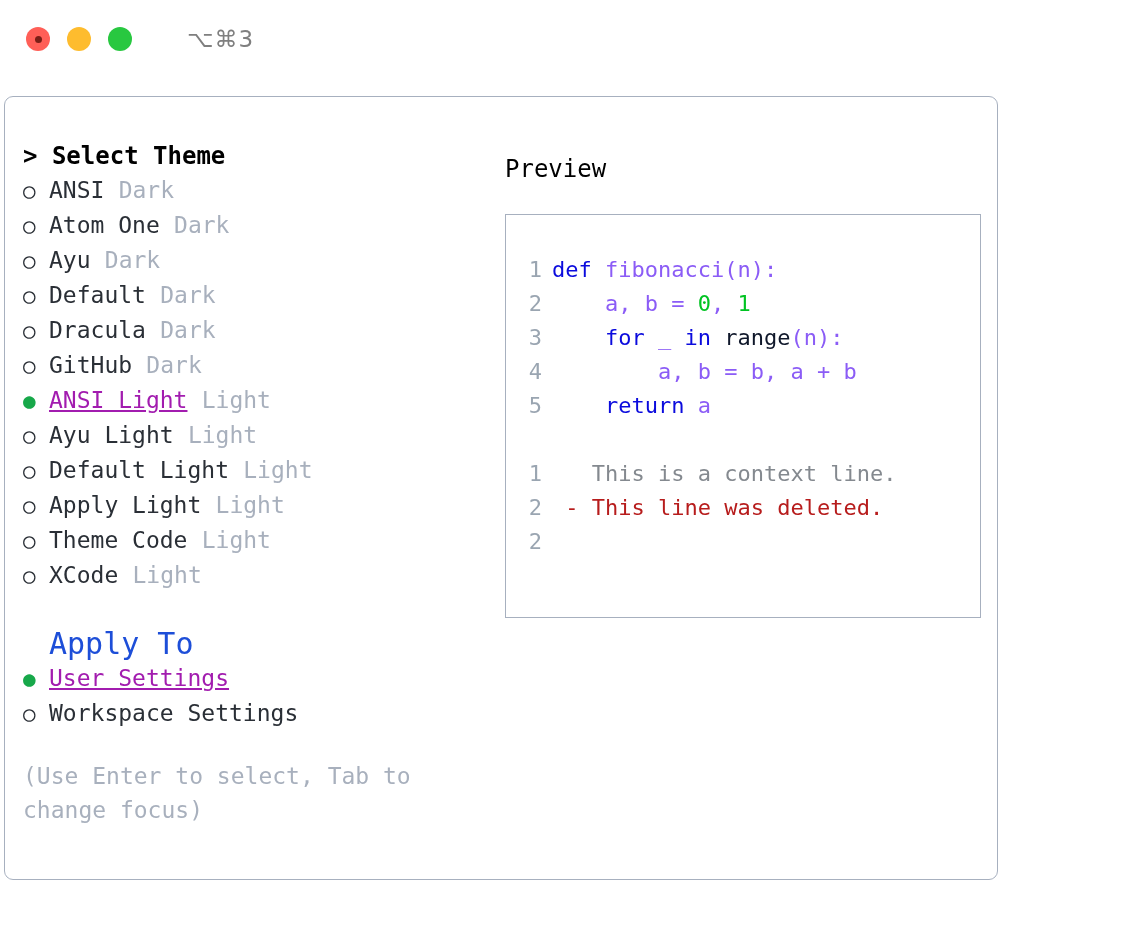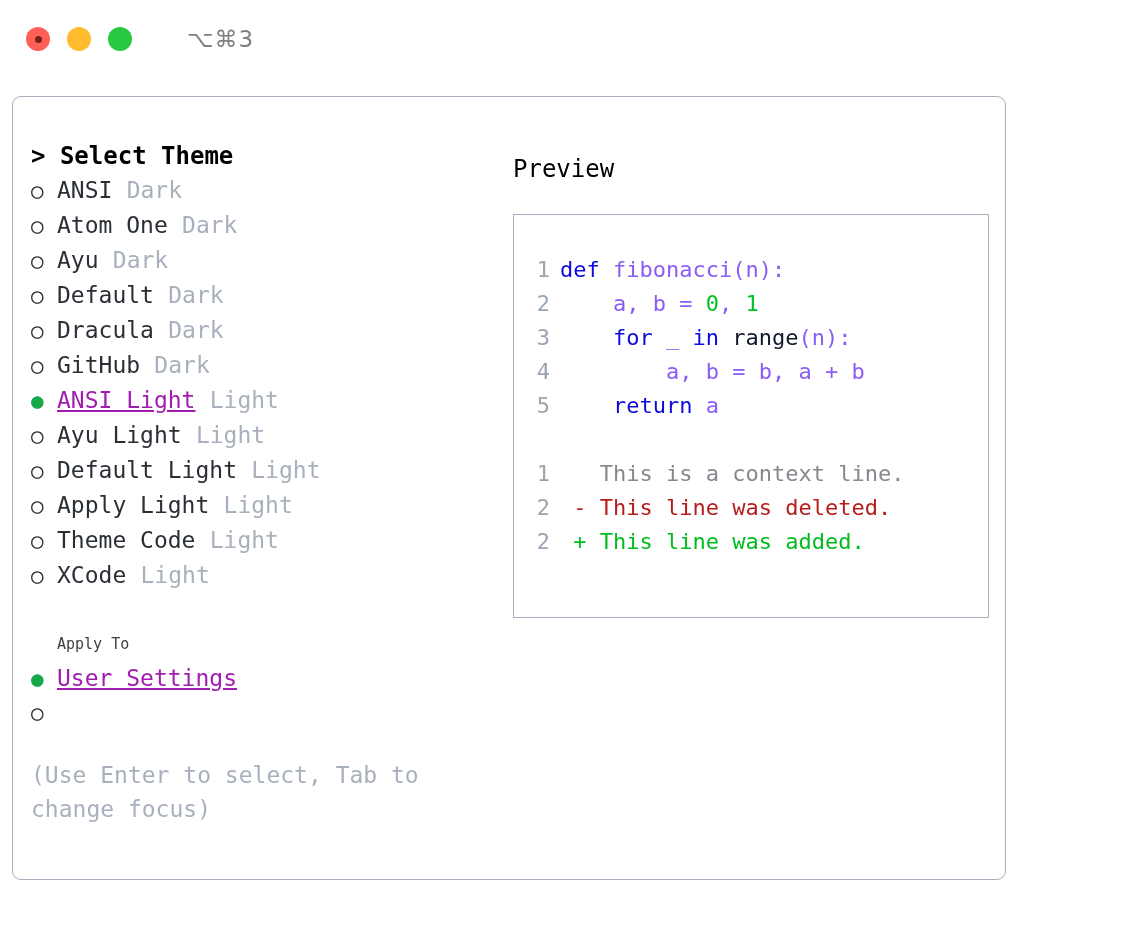--- a/index.html
+++ b/index.html
@@ -62,21 +62,21 @@
     color: #7f7f7f;
     font-size: 23px;
     font-family: "DejaVu Sans", "Liberation Sans", sans-serif;
     letter-spacing: 1px;
     white-space: pre;
   }
 
   
   #main-panel {
     position: absolute;
-    left: 12px;
+    left: 4px;
     top: 96px;
     width: 994px;
     height: 784px;
     border: 1.5px solid #a7b0bf;
     border-radius: 9px;
     box-sizing: border-box;
     background: #ffffff;
   }
 
   #panel-columns {
@@ -120,22 +120,22 @@
   }
   .marker.selected { color: #17a84a; }
   .theme-name { color: #2a2f36; }
   .theme-row.selected .theme-name { color: #a21caf; text-decoration: underline; }
   .theme-kind {
     color: #a8b0bd;
     padding-left: 0.62em;
   }
 
   .apply-head {
-    font-size: 15px;
-    color: #404040;
+    font-size: 30px;
+    color: #1d4ed8;
     white-space: pre;
     line-height: 34px;
     padding-left: 26px;
   }
   #apply-section { margin-top: 34px; }
 
   #hint-text {
     margin-top: 28px;
     color: #a8b0bd;
     font-size: 23px;
@@ -223,41 +223,41 @@
             <div class="theme-row"><span class="marker">○</span><span class="theme-name">Default Light</span><span class="theme-kind">Light</span></div>
             <div class="theme-row"><span class="marker">○</span><span class="theme-name">Apply Light</span><span class="theme-kind">Light</span></div>
             <div class="theme-row"><span class="marker">○</span><span class="theme-name">Theme Code</span><span class="theme-kind">Light</span></div>
             <div class="theme-row"><span class="marker">○</span><span class="theme-name">XCode</span><span class="theme-kind">Light</span></div>
           </div>
 
         <div id="apply-section">
           <div class="apply-head">Apply To</div>
           <div class="theme-list" id="apply-list">
               <div class="theme-row selected"><span class="marker selected">●</span><span class="theme-name">User Settings</span></div>
-              <div class="theme-row"><span class="marker">○</span></div>
+              <div class="theme-row"><span class="marker">○</span><span class="theme-name">Workspace Settings</span></div>
             </div>
         </div>
 
         <div id="hint-text">(Use Enter to select, Tab to change focus)</div>
       </div>
 
       <div id="preview-column">
         <div id="preview-title">Preview</div>
         <div id="code-panel">
           <div id="code-body">
               <div class="code-line"><span class="ln">1</span><span class="code-text"><span class="tok-kw">def</span><span class="tok-def"> fibonacci(n):</span></span></div>
               <div class="code-line"><span class="ln">2</span><span class="code-text"><span class="tok-def">    a, b = </span><span class="tok-num">0</span><span class="tok-def">, </span><span class="tok-num">1</span></span></div>
               <div class="code-line"><span class="ln">3</span><span class="code-text"><span class="tok-def">    </span><span class="tok-kw">for</span><span class="tok-def"> _ </span><span class="tok-kw">in</span><span class="tok-def"> </span><span class="tok-fn">range</span><span class="tok-def">(n):</span></span></div>
               <div class="code-line"><span class="ln">4</span><span class="code-text"><span class="tok-def">        a, b = b, a + b</span></span></div>
               <div class="code-line"><span class="ln">5</span><span class="code-text"><span class="tok-def">    </span><span class="tok-kw">return</span><span class="tok-def"> a</span></span></div>
             </div>
           <div class="code-gap"></div>
           <div id="diff-body">
               <div class="code-line"><span class="ln">1</span><span class="diff-ctx">   This is a context line.</span></div>
               <div class="code-line"><span class="ln">2</span><span class="diff-del"> - This line was deleted.</span></div>
-              <div class="code-line"><span class="ln">2</span><span class="diff-add"> + This line was added.</span></div>
+              <div class="code-line"><span class="ln">2</span></div>
             </div>
         </div>
       </div>
 
     </div>
   </div>
 </div>
 
 </body></html>

